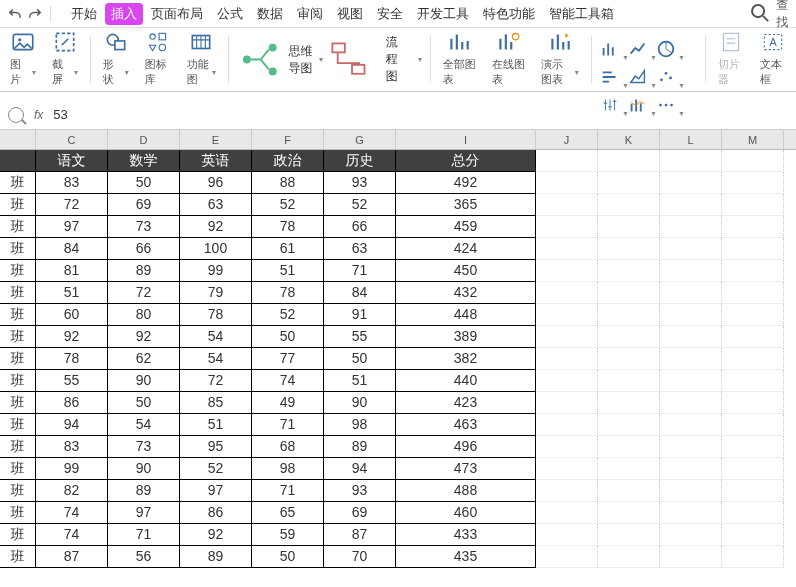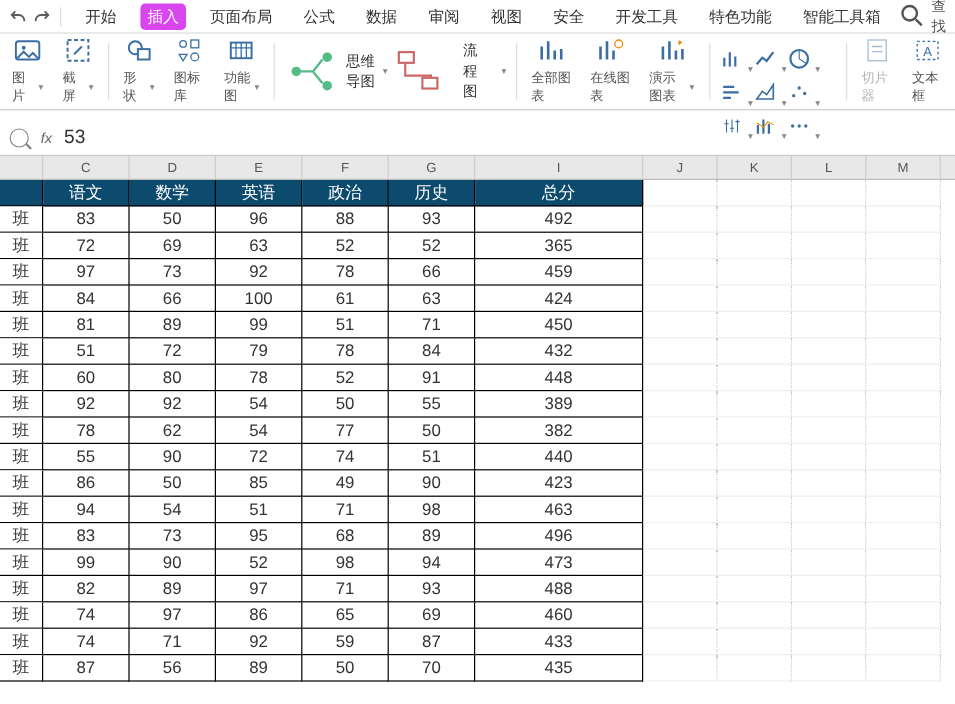--- a/index.html
+++ b/index.html
@@ -1,48 +1,48 @@
 <!DOCTYPE html>
 <html><head>
 <meta charset="utf-8">
 <style>
 * { margin:0; padding:0; box-sizing:border-box; font-family:"Microsoft YaHei","PingFang SC",sans-serif; }
 body { background:#fff; width:796px; height:587px; overflow:hidden; font-size:12px; color:#333; }
 .menubar { display:flex; align-items:center; height:28px; padding:0 6px; border-bottom:1px solid #ddd; gap:2px; }
 .menubar .ico { width:18px; height:18px; display:flex; align-items:center; justify-content:center; color:#5a5a5a; cursor:pointer; }
 .menubar .sep { width:1px; height:16px; background:#ddd; margin:0 4px; }
-.tabs { display:flex; gap:14px; margin-left:8px;align-items:center; }
+.tabs { display:flex; gap:2px; margin-left:8px;align-items:center; }
 .tab { font-size:13px; color:#333; cursor:pointer; padding:2px 6px; border-radius:4px; }
 .tab.active { background:#d946ef; color:#fff; font-weight:500; }
 .search { margin-left:auto; display:flex; align-items:center; gap:4px; color:#555; cursor:pointer; }
 
 .ribbon { display:flex; align-items:stretch; height:64px; border-bottom:1px solid #ccc; padding:4px 6px; gap:8px; }
 .rgroup { display:flex; flex-direction:column; align-items:center; justify-content:flex-end; gap:2px; padding:0 4px; cursor:pointer; }
 .rgroup .ri { width:26px; height:26px; display:flex; align-items:center; justify-content:center; color:#3a6ea5; }
 .rgroup .lbl { font-size:11px; color:#555; display:flex; align-items:center; gap:2px; }
 .tri { font-size:8px; color:#888; }
 .rsep { width:1px; background:#ddd; margin:4px 0; }
 .smallcluster { display:flex; gap:6px; flex-wrap:wrap; width:130px; align-items:flex-start; padding-top:6px;}
 .smallcluster .sicon { width:22px; height:22px; display:flex; align-items:center; justify-content:center; cursor:pointer; color:#3a6ea5; position:relative;}
 .sicon .tri { position:absolute; right:-6px; bottom:-2px; }
 .rgroup.disabled { opacity:.45; cursor:default; }
 
 .fxbar { display:flex; align-items:center; height:30px; border-bottom:1px solid #ccc; padding:0 8px; gap:10px; margin-top:8px;}
 .fxbar .circ { width:16px;height:16px;border:1.5px solid #888;border-radius:50%;position:relative;}
 .fxbar .circ:after{content:"";position:absolute;width:6px;height:1.5px;background:#888;transform:rotate(45deg);right:-4px;bottom:-1px;}
 .fx { font-style:italic; color:#666; }
-.fxval { font-size:16px; color:#333; }
+.fxval { font-size:13px; color:#333; }
 
 .sheet { position:relative; overflow:hidden; height:465px; }
 .colhdr { display:flex; height:20px; background:#e8e8e8; border-bottom:1px solid #bbb; }
 .colhdr .ch { border-right:1px solid #ccc; text-align:center; font-size:11px; color:#555; line-height:20px; cursor:pointer;}
 .row { display:flex; height:22px; }
 .row .cell { border-right:1px solid #000; border-bottom:1px solid #000; text-align:center; line-height:21px; font-size:14px; }
 .row .rowlbl { border-right:1px solid #000; border-bottom:1px solid #000; text-align:center; line-height:21px; font-size:14px; background:#fff;}
-.hdr .cell, .hdr .rowlbl { background:#0c4a6e; color:#fff; font-weight:500; }
+.hdr .cell, .hdr .rowlbl { background:#404040; color:#fff; font-weight:500; }
 .ecell { border-right:1px dotted #ccc; border-bottom:1px solid #eee; }
 .wA{width:36px} .wC{width:72px} .wD{width:72px} .wE{width:72px} .wF{width:72px} .wG{width:72px} .wI{width:140px} .wN{width:62px}
 svg { width:100%; height:100%; }
 </style>
 </head>
 <body>
 
 <div class="menubar">
   <div class="ico">
       <svg viewBox="0 0 24 24">

